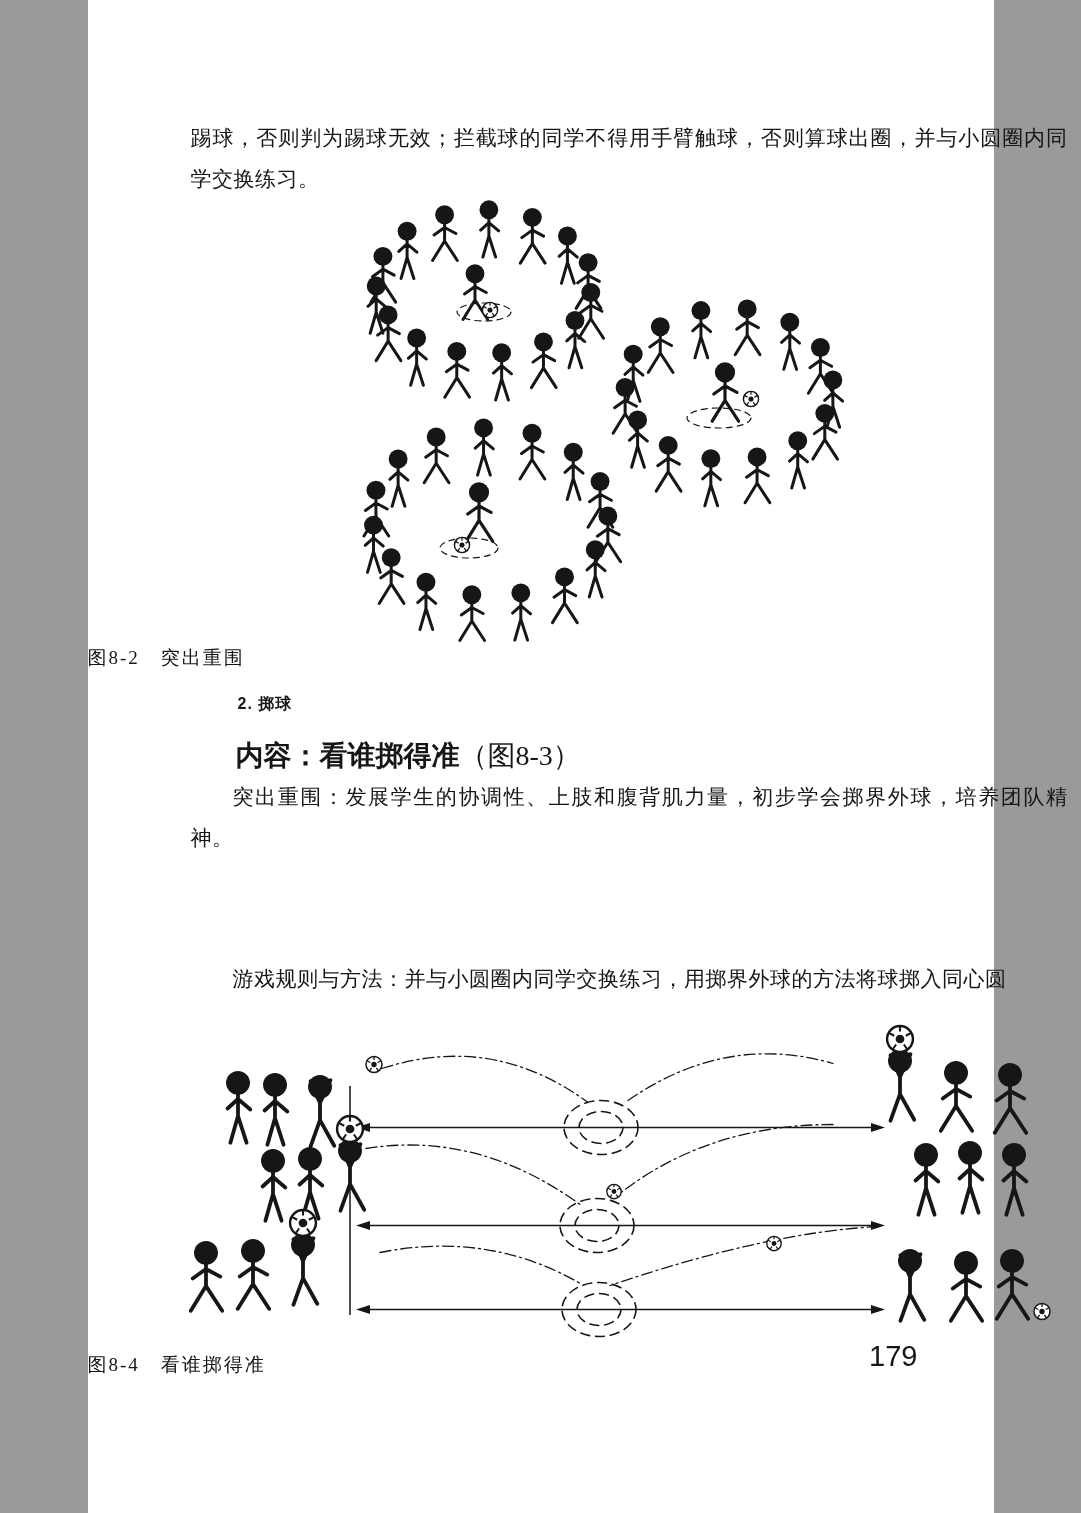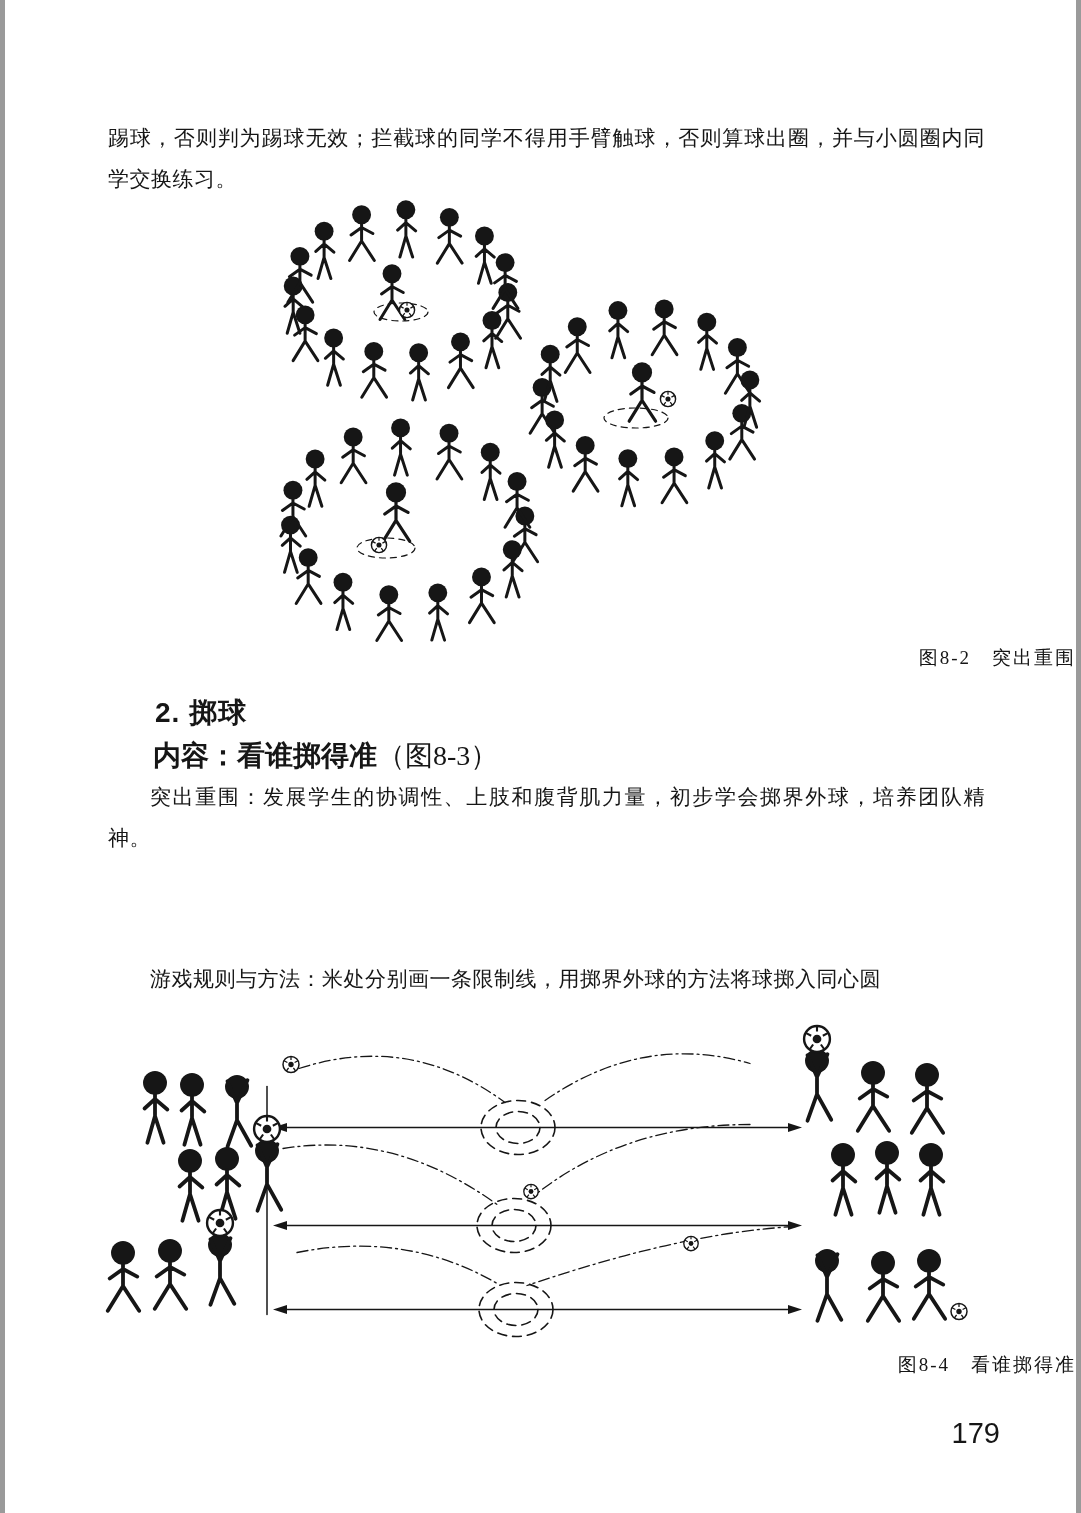--- a/index.html
+++ b/index.html
@@ -1,42 +1,42 @@
 <!DOCTYPE html>
 <html><head>
 <meta charset="utf-8">
 <style>
   html,body{margin:0;padding:0;background:#9a9a9a;}
   .page{
-    position:relative;width:1071px;height:1513px;margin:0 auto;
+    position:relative;width:906px;height:1513px;margin:0 auto;
     background:#ffffff;color:#161616;
     font-family:"Liberation Serif","DejaVu Serif",serif;
   }
   .para{
     position:absolute;left:103px;width:877px;
     font-size:21px;line-height:41px;text-align:justify;
     letter-spacing:0.5px;
   }
   .indent{text-indent:2em;}
   .caption{
-    position:absolute;left:0;width:100%;text-align:right;
+    position:absolute;left:0;width:100%;text-align:left;
     font-size:19px;letter-spacing:2px;
   }
   .h-num{
     position:absolute;left:150px;
     font-family:"Liberation Sans","DejaVu Sans",sans-serif;
-    font-weight:bold;font-size:28px;letter-spacing:1px;
+    font-weight:bold;font-size:16px;letter-spacing:1px;
   }
   .content-line{position:absolute;left:148px;font-size:28px;}
   .content-line .b{
     font-family:"Liberation Sans","DejaVu Sans",sans-serif;
     font-weight:bold;
   }
   .pageno{
-    position:absolute;right:76px;top:1417px;
+    position:absolute;right:76px;top:1340px;
     font-family:"Liberation Sans","DejaVu Sans",sans-serif;
     font-size:29px;
   }
   .figwrap{position:absolute;}
   svg{overflow:visible;display:block;}
   .stroke{stroke:#161616;fill:none;stroke-width:1.5px;stroke-linecap:round;}
   .dash{stroke-dasharray:9 6;stroke-width:1.6px;}
   .cdash{stroke-dasharray:6 5;stroke-width:1.2px;}
   .traj{stroke-dasharray:11 4 2 4;stroke-width:1.3px;}
   .ah{fill:#161616;stroke:none;}
@@ -144,21 +144,21 @@
 
   <div class="h-num" style="top:694px;">2. 掷球</div>
 
   <div class="content-line" style="top:737px;">
     <span class="b">内容：看谁掷得准</span><span>（图8-3）</span>
   </div>
 
   <div class="para indent" style="top:777px;">突出重围：发展学生的协调性、上肢和腹背肌力量，初步学会掷界外球，培养团队精神。</div>
 
 
-  <div class="para indent" style="top:959px;">游戏规则与方法：米处分别画一条限制线，用掷界外球的方法将球掷入同心圆</div>
+  <div class="para indent" style="top:959px;">游戏规则与方法：并与小圆圈内同学交换练习，用掷界外球的方法将球掷入同心圆</div>
 
   <div class="figwrap" style="left:90px;top:1018px;width:900px;height:326px;">
     <svg width="900" height="326" viewBox="0 0 900 325">
 
       <line class="stroke" x1="172" y1="68" x2="172" y2="296"></line>
 
       <g>
         <line class="stroke" x1="184" y1="109" x2="700" y2="109"></line>
         <path class="ah" d="M178,109 l14,-4.6 v9.2 z"></path>
         <path class="ah" d="M707,109 l-14,-4.6 v9.2 z"></path>

